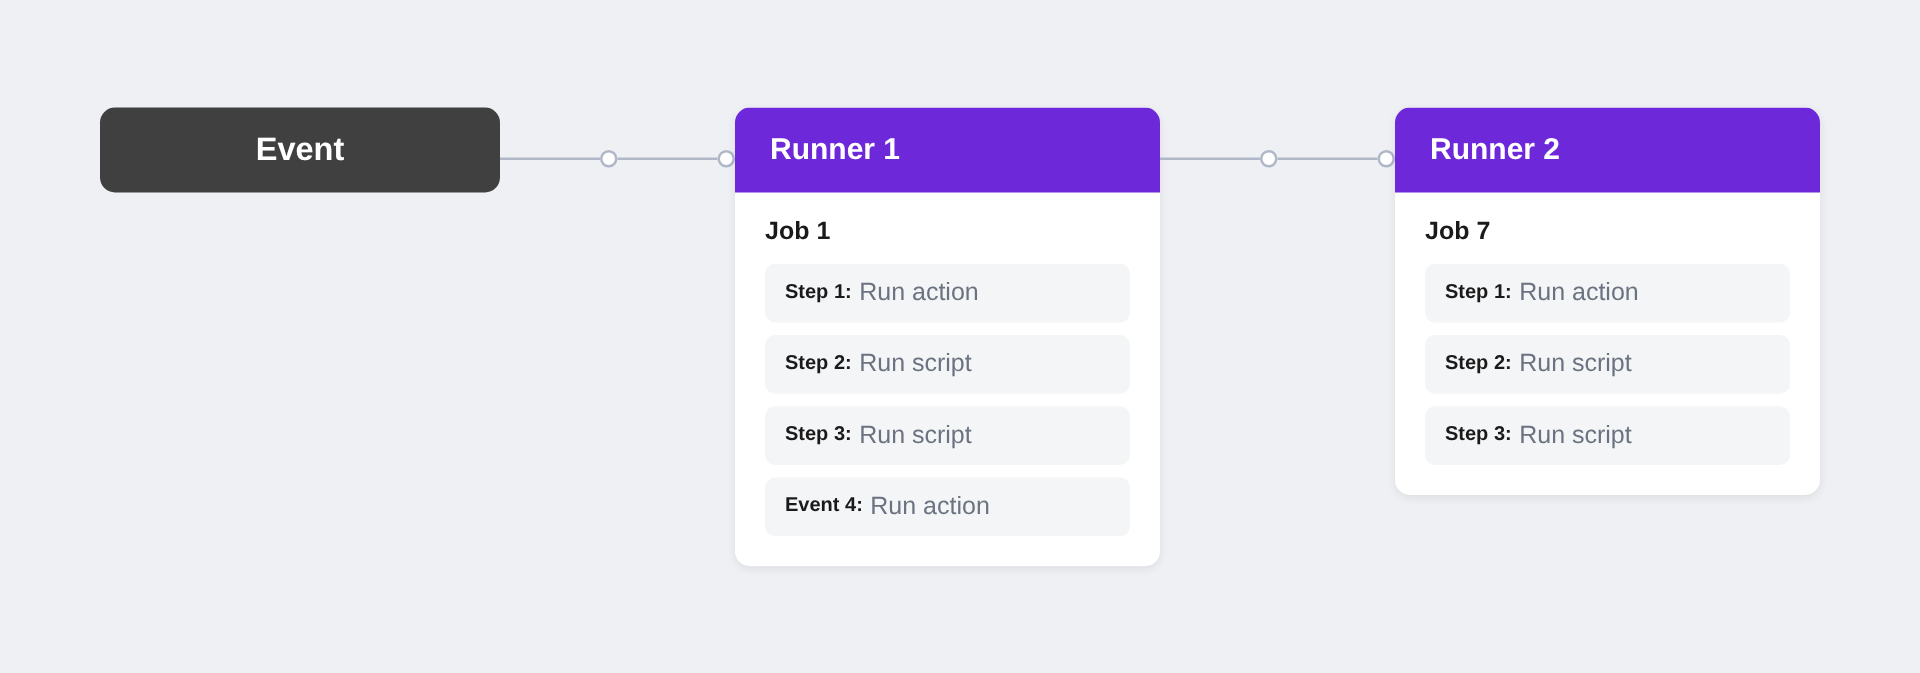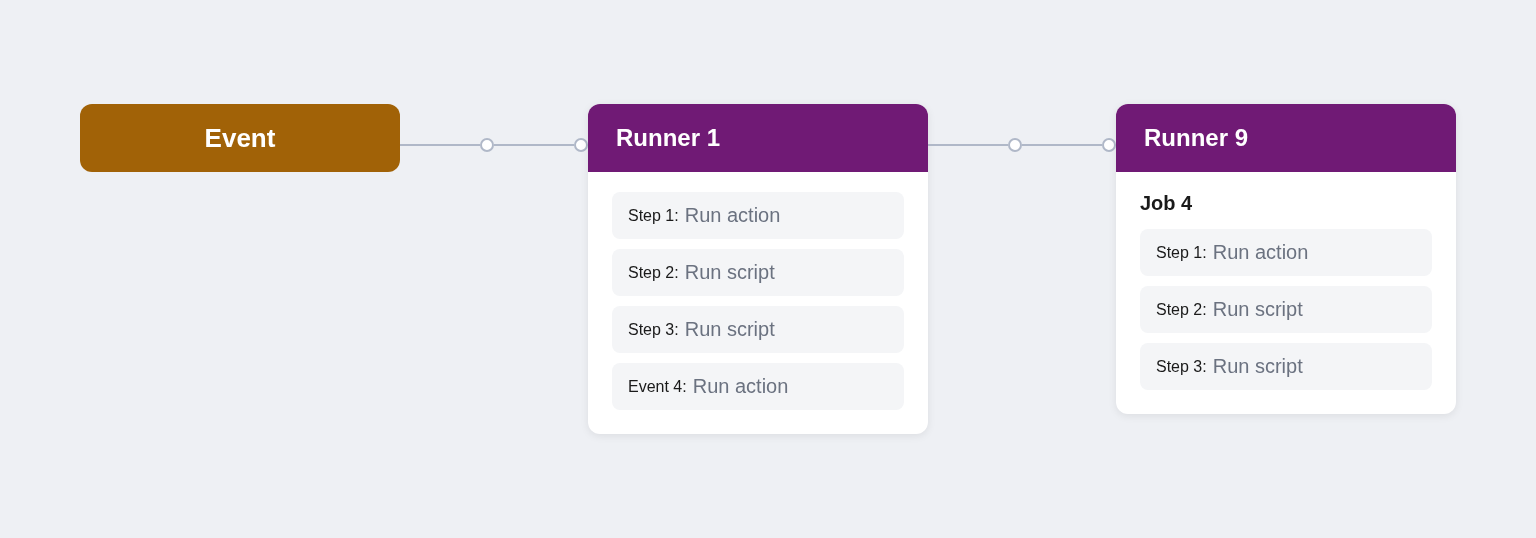--- a/index.html
+++ b/index.html
@@ -24,21 +24,21 @@
     .node {
       position: relative;
       display: flex;
       flex-direction: column;
     }
     
     .event-node {
       width: 320px;
     }
     .event-header {
-      background: #a16207;
+      background: #404040;
       border-radius: 12px;
       padding: 18px 32px;
       display: flex;
       align-items: center;
       justify-content: center;
       min-height: 68px;
     }
     .event-header span {
       color: #fff;
       font-size: 26px;
@@ -48,21 +48,21 @@
     .runner-node {
       width: 340px;
     }
     .runner-card {
       background: #fff;
       border-radius: 12px;
       overflow: hidden;
       box-shadow: 0 2px 8px rgba(0,0,0,0.08);
     }
     .runner-header {
-      background: #701a75;
+      background: #6d28d9;
       padding: 18px 28px;
       display: flex;
       align-items: center;
       min-height: 68px;
     }
     .runner-header span {
       color: #fff;
       font-size: 24px;
       font-weight: 700;
     }
@@ -82,21 +82,21 @@
       margin-bottom: 10px;
       display: flex;
       align-items: center;
       gap: 6px;
     }
     .step-item:last-child {
       margin-bottom: 0;
     }
     .step-label {
       font-size: 16px;
-      font-weight: 400;
+      font-weight: 700;
       color: #1a1a1a;
     }
     .step-action {
       font-size: 20px;
       font-weight: 400;
       color: #6b7280;
     }
     
     .connection-row {
       display: flex;
@@ -143,20 +143,21 @@
       <div class="line"></div>
       <div class="dot"></div>
     </div>
 
     <div class="node runner-node">
       <div class="runner-card">
         <div class="runner-header">
           <span>Runner 1</span>
         </div>
         <div class="runner-body">
+          <div class="job-title">Job 1</div>
 
           <div class="step-item">
             <span class="step-label">Step 1:</span>
             <span class="step-action">Run action</span>
           </div>
           <div class="step-item">
             <span class="step-label">Step 2:</span>
             <span class="step-action">Run script</span>
           </div>
           <div class="step-item">
@@ -174,24 +175,24 @@
     <div class="connector-wrapper">
       <div class="line"></div>
       <div class="dot"></div>
       <div class="line"></div>
       <div class="dot"></div>
     </div>
 
     <div class="node runner-node">
       <div class="runner-card">
         <div class="runner-header">
-          <span>Runner 9</span>
+          <span>Runner 2</span>
         </div>
         <div class="runner-body">
-          <div class="job-title">Job 4</div>
+          <div class="job-title">Job 7</div>
 
           <div class="step-item">
             <span class="step-label">Step 1:</span>
             <span class="step-action">Run action</span>
           </div>
           <div class="step-item">
             <span class="step-label">Step 2:</span>
             <span class="step-action">Run script</span>
           </div>
           <div class="step-item">

